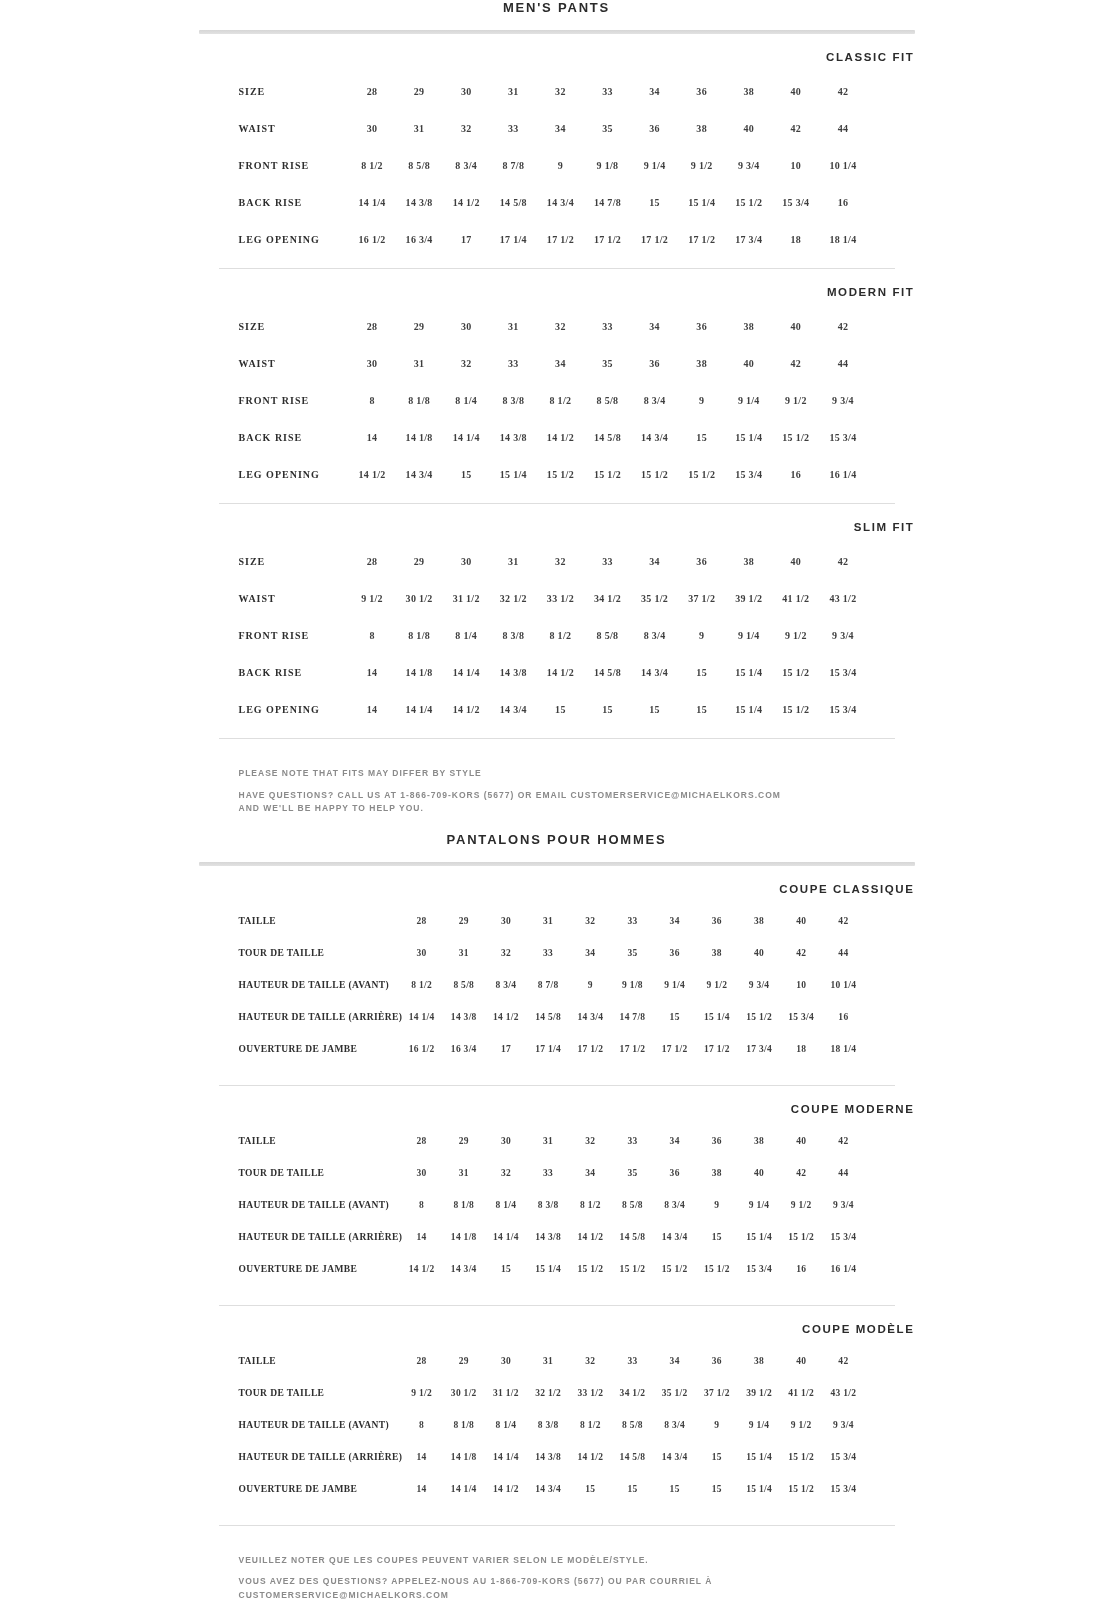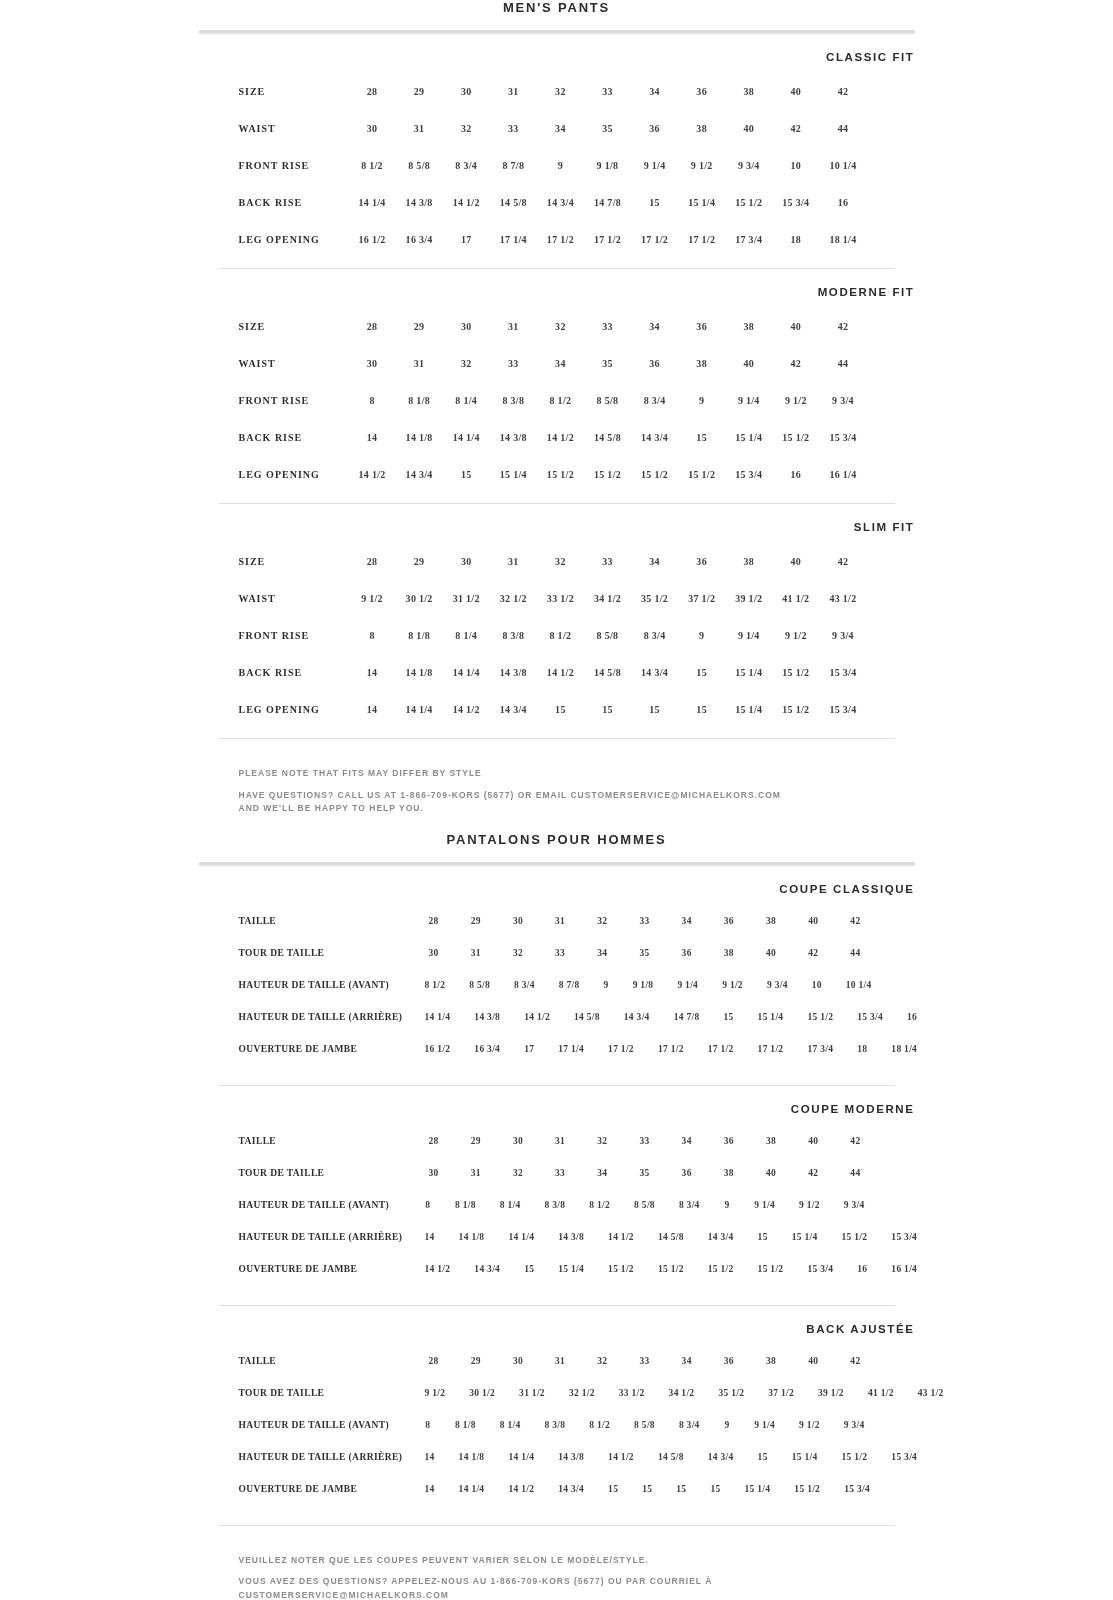--- a/index.html
+++ b/index.html
@@ -50,21 +50,20 @@
   .trow { display: grid; align-items: center; font-family: Liberation Serif, serif; }
   .table.en .trow {
     grid-template-columns: 110px repeat(11, 1fr);
     height: 37px;
     padding: 0 48px 0 40px;
   }
   .table.fr .trow {
     grid-template-columns: 162px repeat(11, 1fr);
     height: 32px;
     padding: 0 50px 0 40px;
-    gap: 24px;
   }
   .tlabel {
     font-size: 10px;
     font-weight: 700;
     letter-spacing: 1px;
     color: #2e2e2e;
     white-space: nowrap;
   }
   .table.fr .tlabel { font-size: 9.5px; letter-spacing: 0.4px; }
   .tcell {
@@ -165,21 +164,21 @@
           <div class="tcell">17 1/2</div>
           <div class="tcell">17 3/4</div>
           <div class="tcell">18</div>
           <div class="tcell">18 1/4</div>
         </div>
       </div>
   </section>
   <div class="divider thin"></div>
 
   <section>
-    <h2 class="sec-title">MODERNE FIT</h2>
+    <h2 class="sec-title">MODERN FIT</h2>
     <div class="table en">
         <div class="trow">
           <div class="tlabel">SIZE</div>
           <div class="tcell">28</div>
           <div class="tcell">29</div>
           <div class="tcell">30</div>
           <div class="tcell">31</div>
           <div class="tcell">32</div>
           <div class="tcell">33</div>
           <div class="tcell">34</div>
@@ -484,21 +483,21 @@
           <div class="tcell">15 1/2</div>
           <div class="tcell">15 3/4</div>
           <div class="tcell">16</div>
           <div class="tcell">16 1/4</div>
         </div>
       </div>
   </section>
   <div class="divider thin frgap"></div>
 
   <section>
-    <h2 class="sec-title">BACK AJUSTÉE</h2>
+    <h2 class="sec-title">COUPE MODÈLE</h2>
     <div class="table fr">
         <div class="trow">
           <div class="tlabel">TAILLE</div>
           <div class="tcell">28</div>
           <div class="tcell">29</div>
           <div class="tcell">30</div>
           <div class="tcell">31</div>
           <div class="tcell">32</div>
           <div class="tcell">33</div>
           <div class="tcell">34</div>

